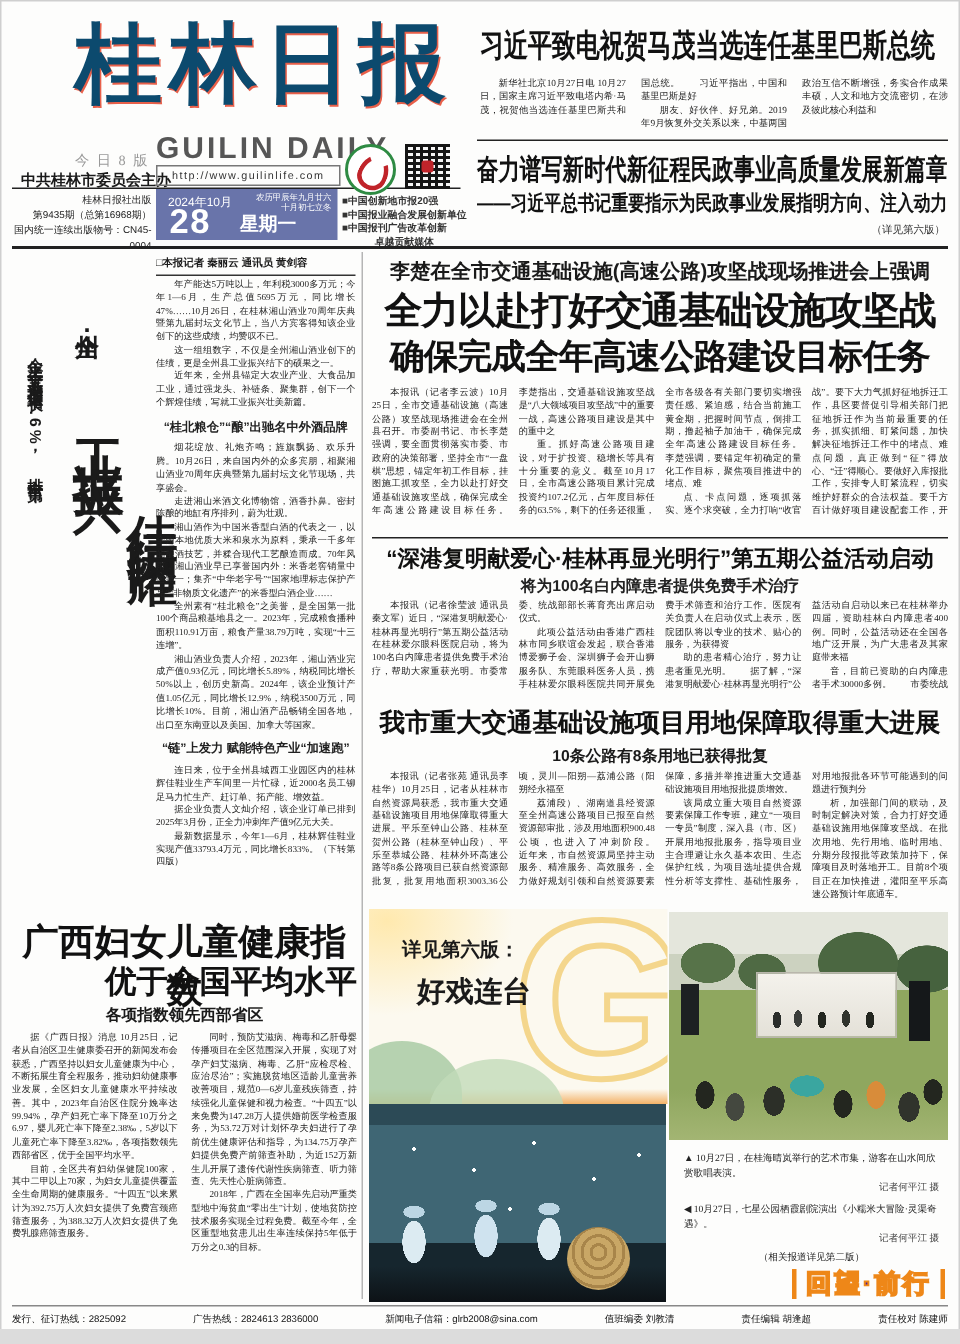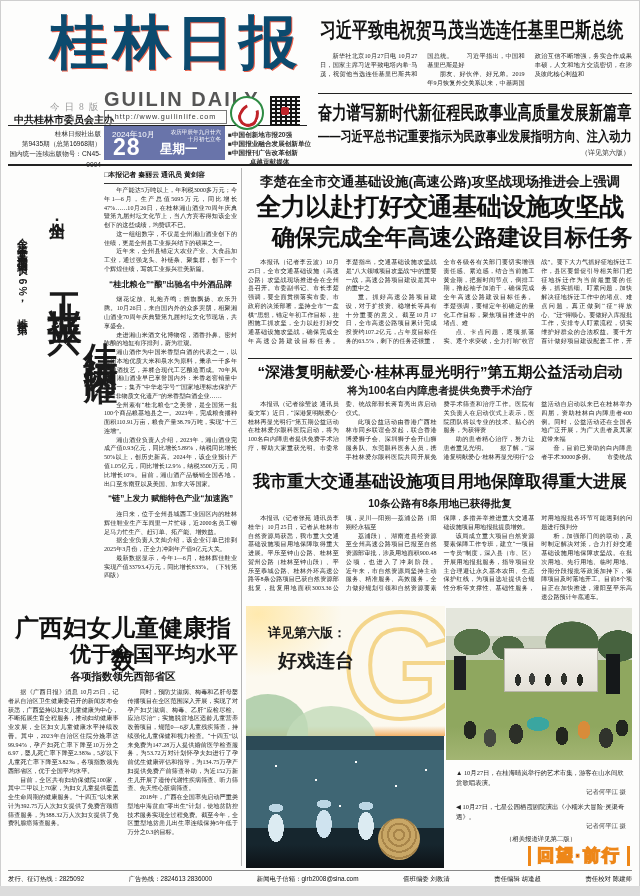--- a/index.html
+++ b/index.html
@@ -124,21 +124,21 @@
     <p>据企业负责人文灿介绍，该企业订单已排到2025年3月份，正全力冲刺年产值9亿元大关。</p>
     <p>最新数据显示，今年1—6月，桂林辉佳鞋业实现产值33793.4万元，同比增长833%。（下转第四版）</p>
   </div>
 
   <div class="abs" style="left:241px;top:168px;width:1px;height:698px;background:#b5b5b5;"></div>
 
   <div class="abs sans" style="left:248px;top:172px;width:384px;text-align:center;">
     <span class="cxc" style="font-size:13.5px;font-weight:700;text-align:right;">李楚在全市交通基础设施(高速公路)攻坚战现场推进会上强调</span>
   </div>
   <div class="abs sans hl" style="left:248px;top:190px;width:384px;text-align:center;font-size:25px;letter-spacing:-0.5px;">全力以赴打好交通基础设施攻坚战</div>
-  <div class="abs sans hl" style="left:248px;top:222px;width:384px;text-align:right;font-size:23px;letter-spacing:-0.5px;">确保完成全年高速公路建设目标任务</div>
+  <div class="abs sans hl" style="left:248px;top:222px;width:384px;text-align:center;font-size:23px;letter-spacing:-0.5px;">确保完成全年高速公路建设目标任务</div>
   <div class="abs tiny just colbox" style="left:248px;top:258px;width:384px;height:96px;columns:4;column-gap:7px;font-size:6.1px;">
     <p>本报讯（记者李云波）10月25日，全市交通基础设施（高速公路）攻坚战现场推进会在全州县召开。市委副书记、市长李楚强调，要全面贯彻落实市委、市政府的决策部署，坚持全市“一盘棋”思想，锚定年初工作目标，挂图施工抓攻坚，全力以赴打好交通基础设施攻坚战，确保完成全年高速公路建设目标任务。　　李楚指出，交通基础设施攻坚战是“八大领域项目攻坚战”中的重要一战，高速公路项目建设是其中的重中之</p>
     <p>重。抓好高速公路项目建设，对于扩投资、稳增长等具有十分重要的意义。截至10月17日，全市高速公路项目累计完成投资约107.2亿元，占年度目标任务的63.5%，剩下的任务还很重，全市各级各有关部门要切实增强责任感、紧迫感，结合当前施工黄金期，把握时间节点，倒排工期，撸起袖子加油干，确保完成全年高速公路建设目标任务。　　李楚强调，要锚定年初确定的量化工作目标，聚焦项目推进中的堵点、难</p>
     <p>点、卡点问题，逐项抓落实、逐个求突破，全力打响“收官战”。要下大力气抓好征地拆迁工作，县区要督促引导相关部门把征地拆迁作为当前最重要的任务，抓实抓细、盯紧问题，加快解决征地拆迁工作中的堵点、难点问题，真正做到“征”得放心、“迁”得顺心。要做好入库报批工作，安排专人盯紧流程，切实维护好群众的合法权益。要千方百计做好项目建设配套工作，开通绿色通道，加快项目审批进度，积极保</p>
 
   </div>
   <div class="abs hline" style="left:248px;top:358px;width:384px;height:1px;"></div>
 
   <div class="abs sans hl" style="left:248px;top:363px;width:384px;text-align:center;font-size:15px;">“深港复明献爱心·桂林再显光明行”第五期公益活动启动</div>
   <div class="abs sans" style="left:248px;top:384px;width:384px;text-align:center;font-size:10.5px;font-weight:700;color:#222;">将为100名白内障患者提供免费手术治疗</div>

